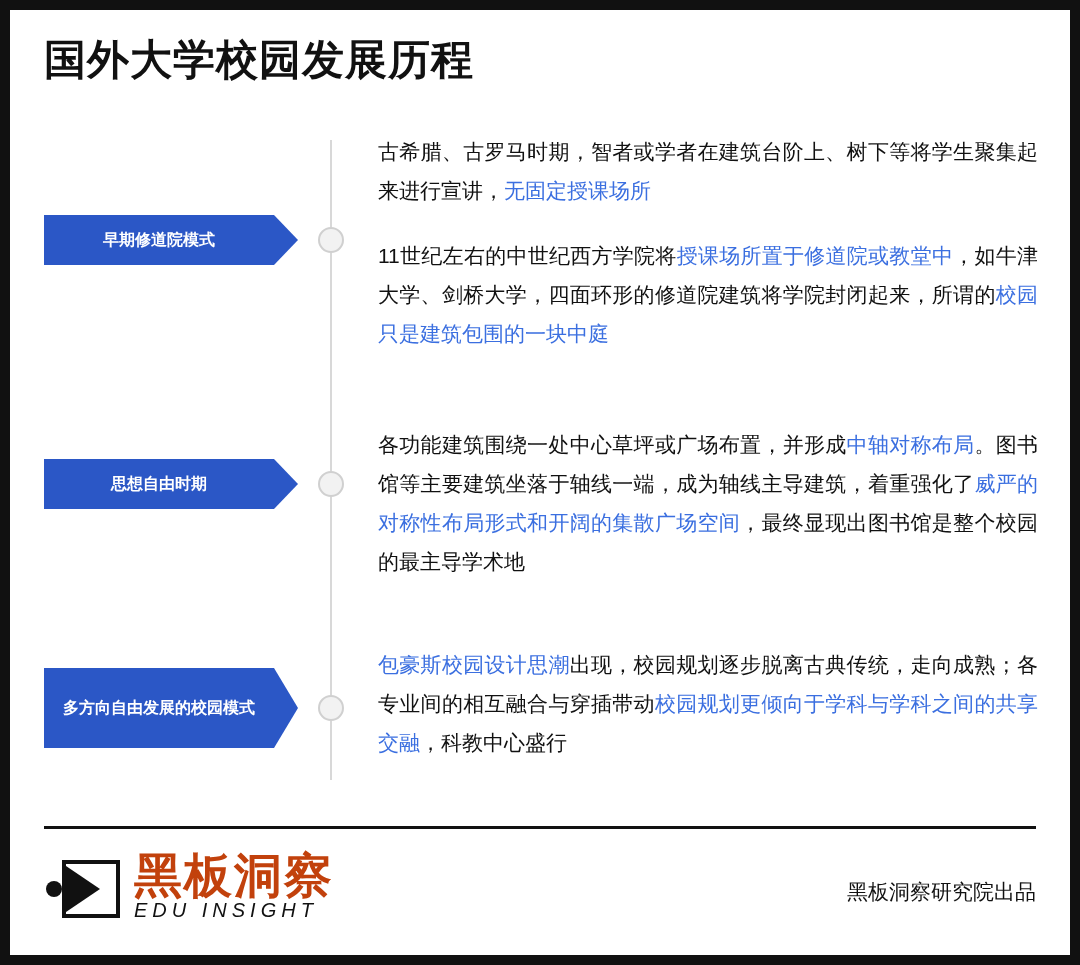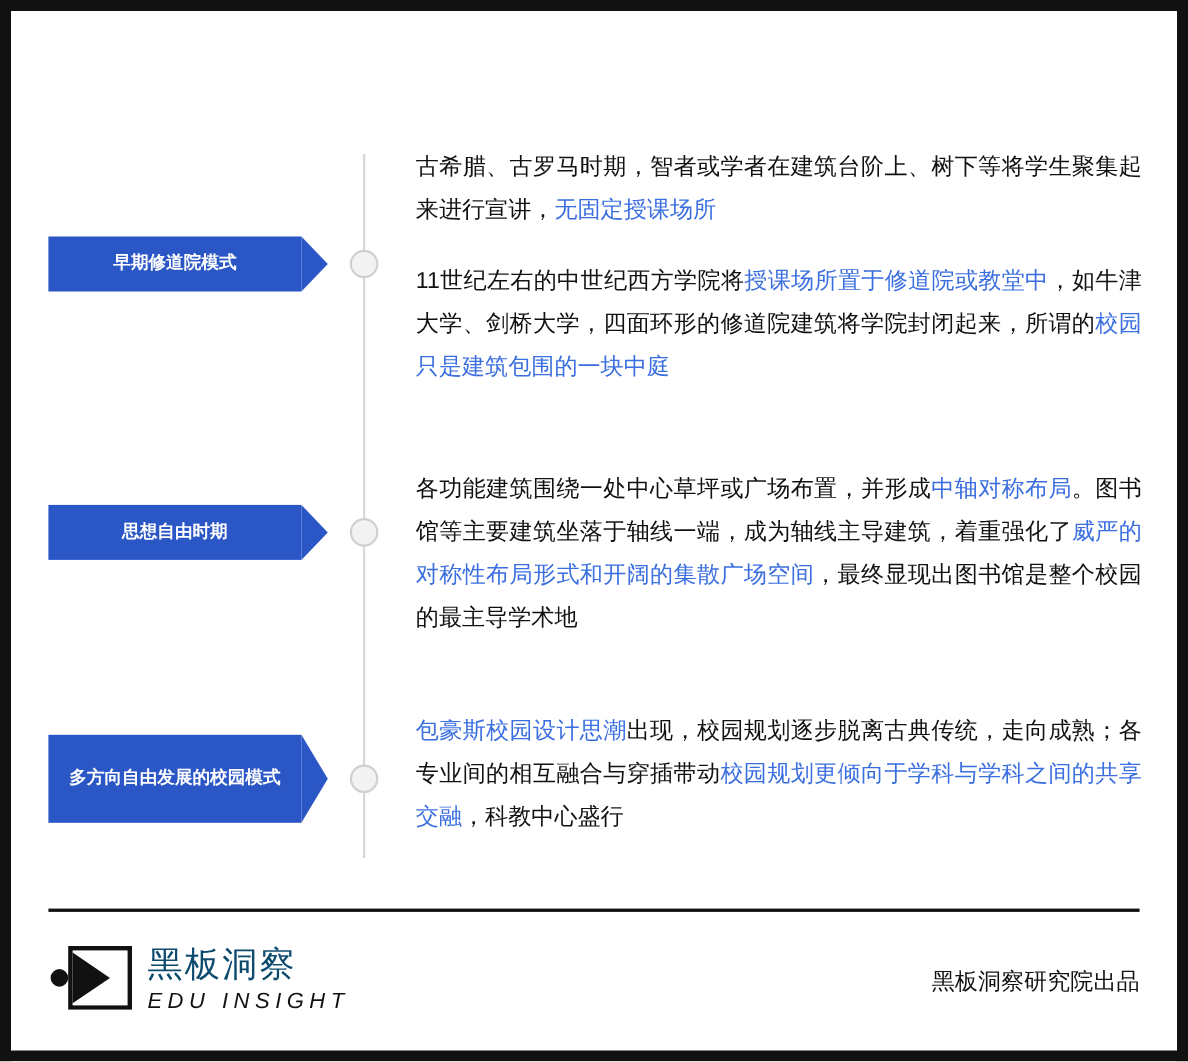--- a/index.html
+++ b/index.html
@@ -119,24 +119,24 @@
     display: flex;
     align-items: center;
   }
   .logo-mark {
     width: 76px;
     height: 58px;
     margin-right: 14px;
     position: relative;
   }
   .logo-text-cn {
-    font-size: 32px;
-    font-weight: normal;
+    font-size: 48px;
+    font-weight: bold;
     letter-spacing: 2px;
-    color: #0c4a6e;
+    color: #c2410c;
     line-height: 40px;
   }
   .logo-text-en {
     font-size: 20px;
     letter-spacing: 5px;
     color: #111111;
     line-height: 24px;
     margin-top: 2px;
     font-style: italic;
   }
@@ -151,20 +151,21 @@
 </head>
 <body>
 
 <div class="page">
 
   <div class="frame-top"></div>
   <div class="frame-bottom"></div>
   <div class="frame-left"></div>
   <div class="frame-right"></div>
 
+  <div class="title">国外大学校园发展历程</div>
 
   <div class="timeline-line"></div>
 
   <div class="stage" style="top:0">
     <div class="stage-label" style="top:215px; height:50px;">
       <span>早期修道院模式</span>
       <span class="arrow" style="border-top:25px solid transparent;border-bottom:25px solid transparent;border-left:24px solid #2b57c6;"></span>
     </div>
     <div class="dot" style="top:227px; left:318px;"></div>
     <div class="body-text" style="top:132px;">

